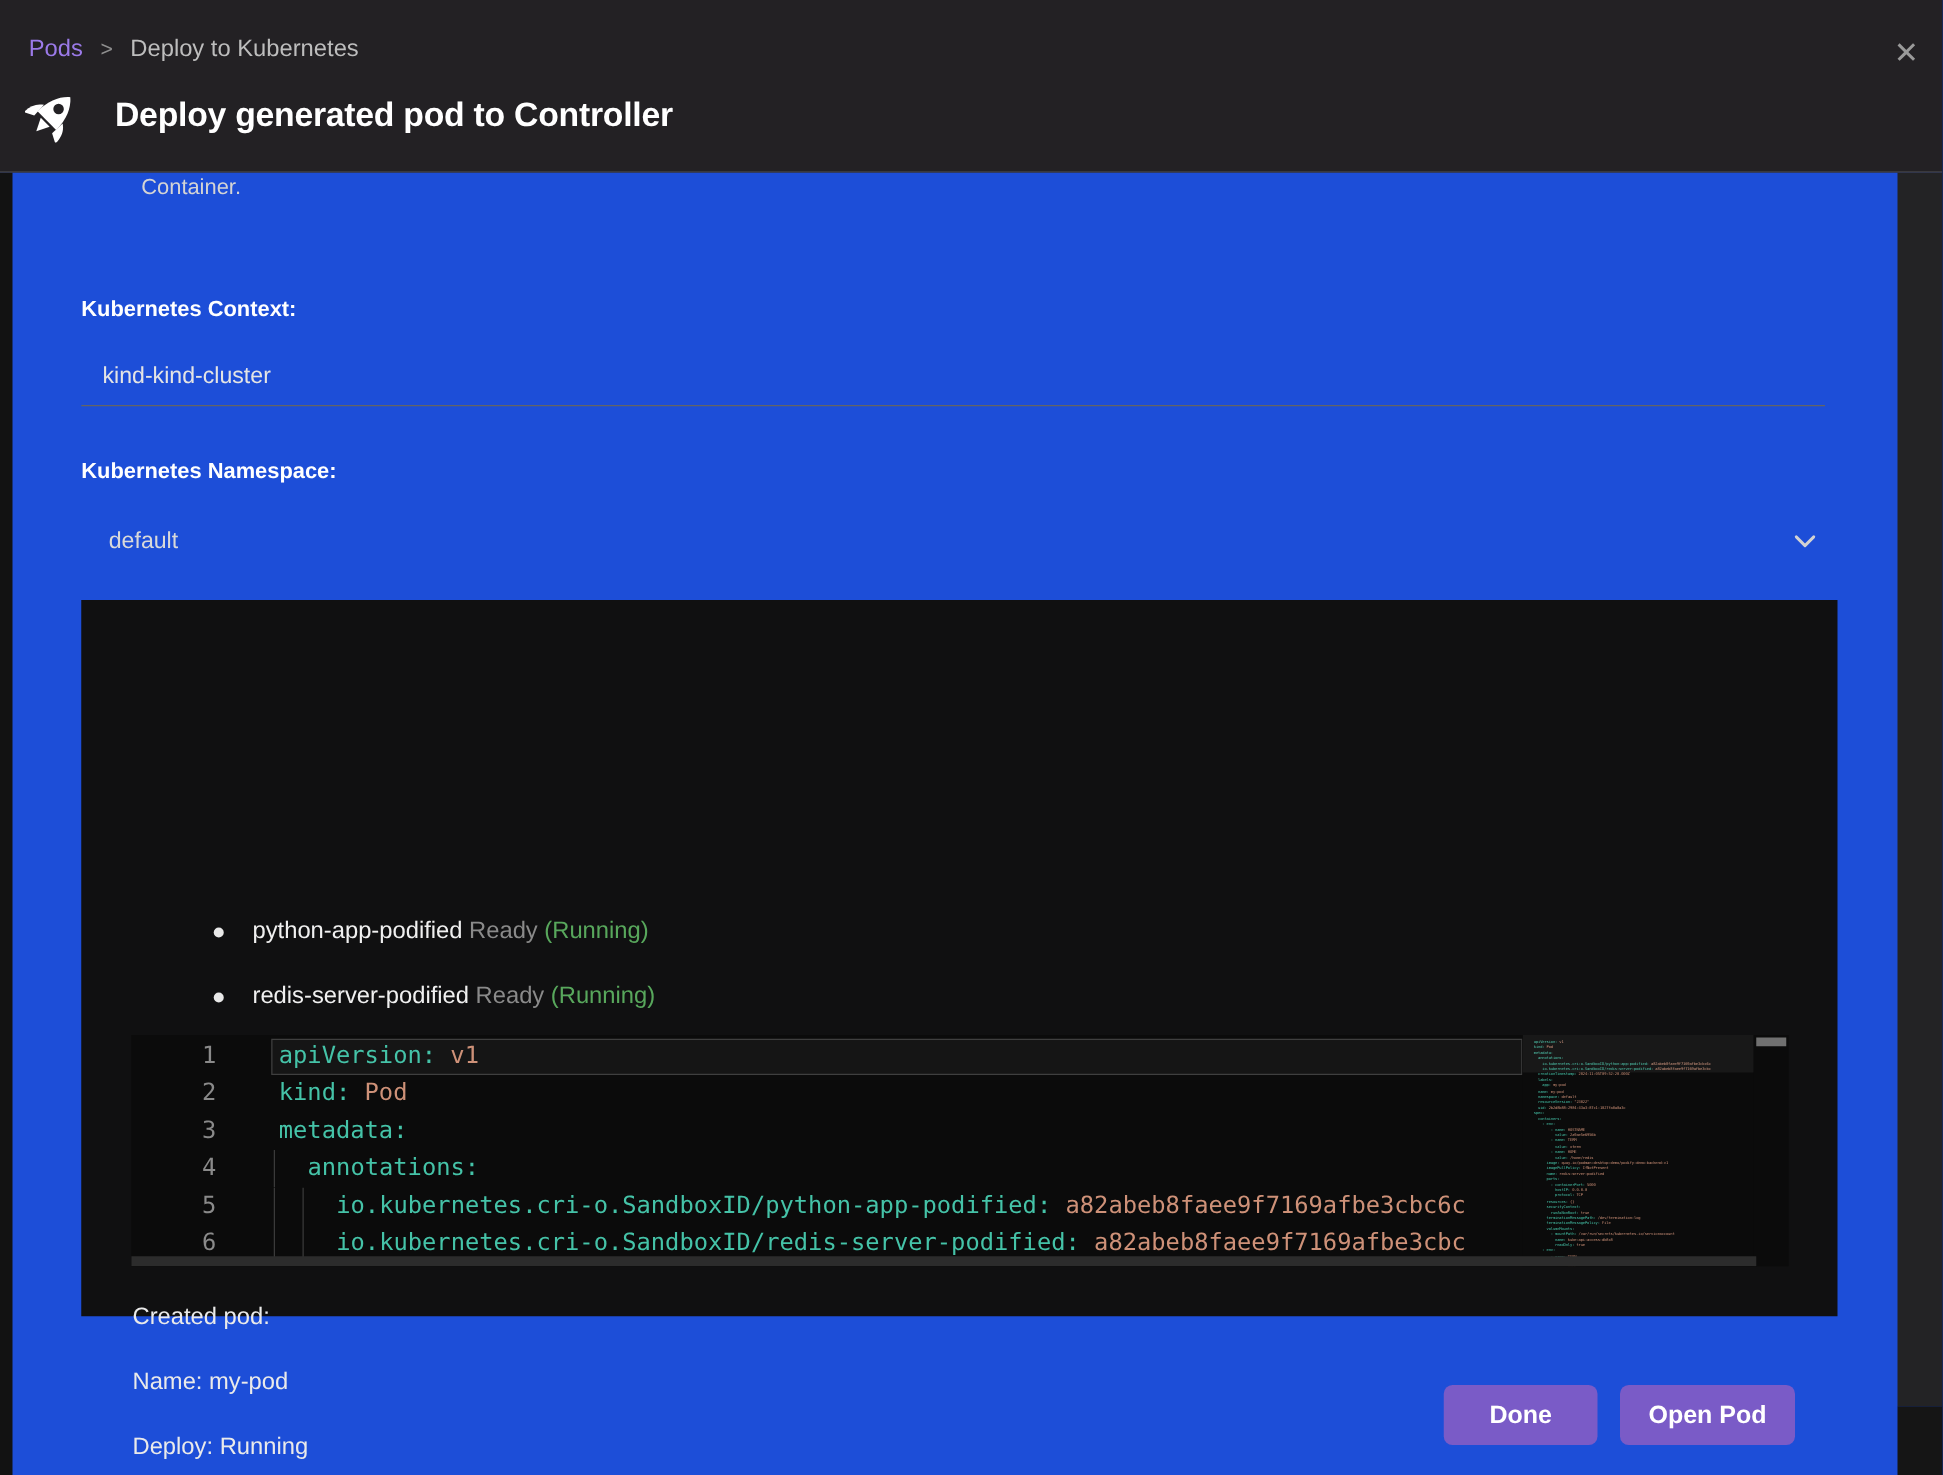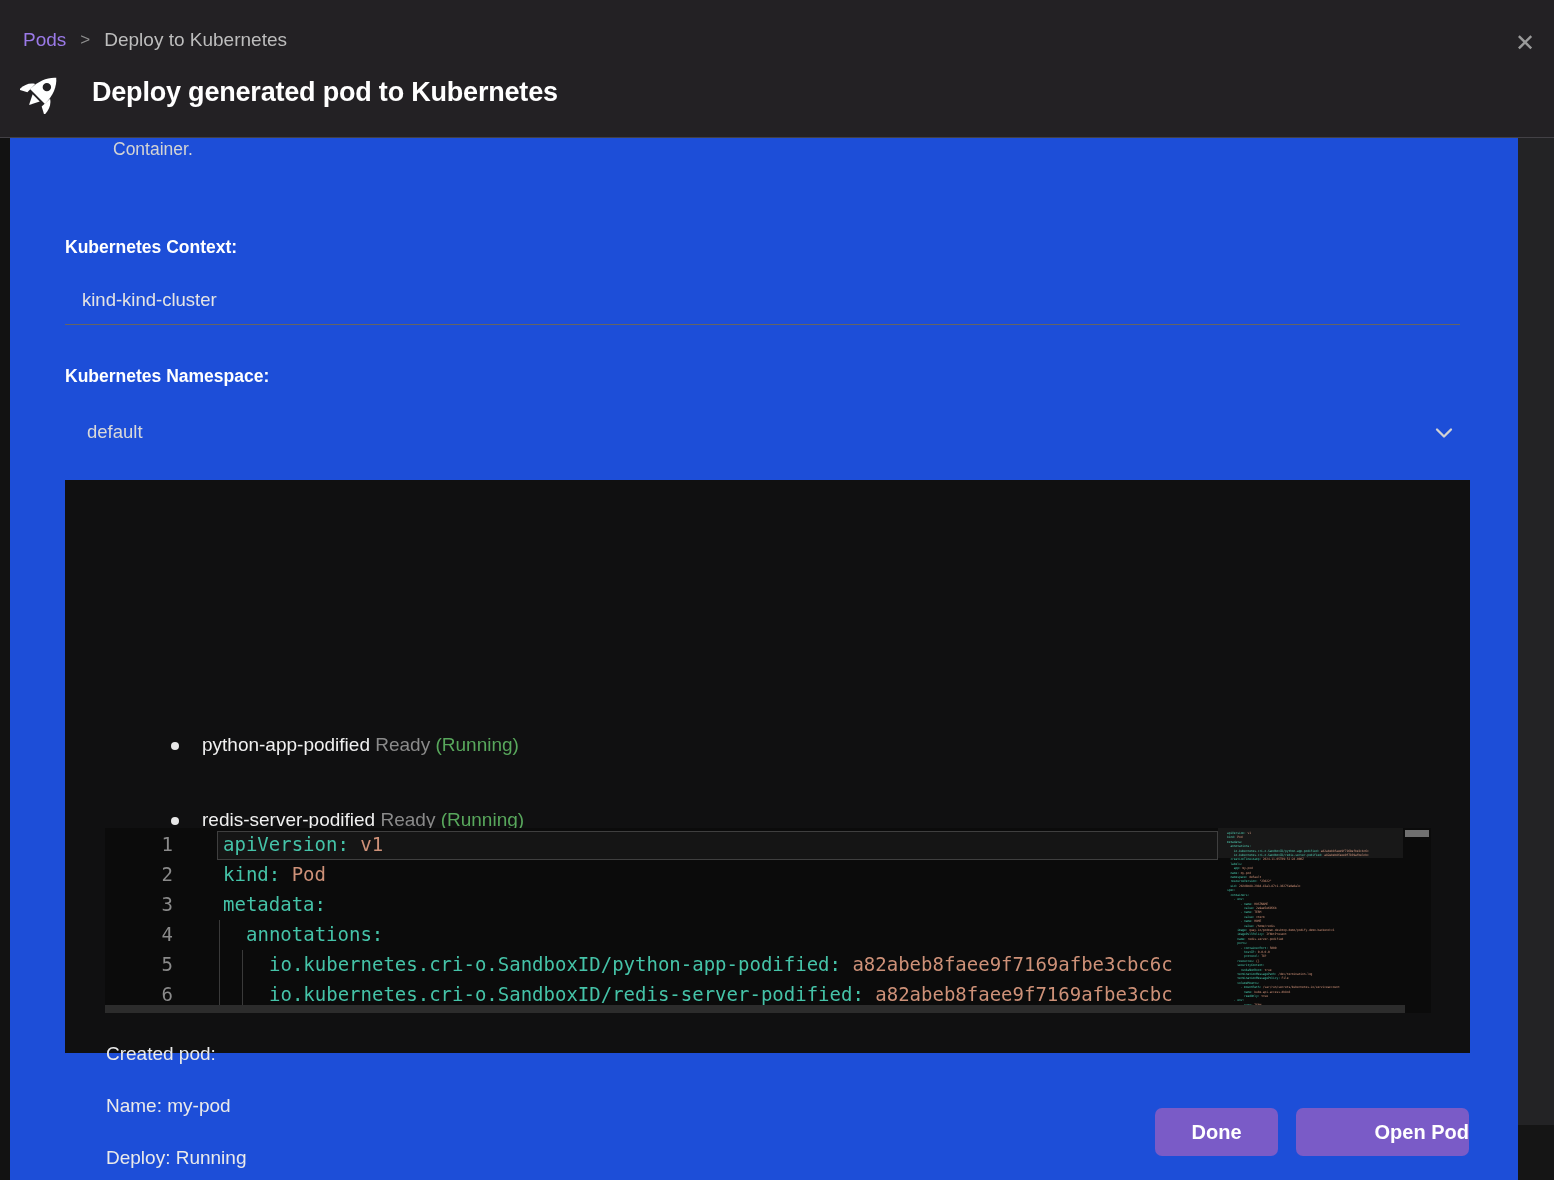--- a/index.html
+++ b/index.html
@@ -64,21 +64,21 @@
   .mm-val { color:var(--code_value_salmon); }
   .ed-vscroll { position:absolute; left:1298px; top:0; width:28px; height:185px; }
   .ed-vthumb { position:absolute; left:2px; top:2px; width:24px; height:7px; background:#707070; }
   .ed-hscroll { position:absolute; left:0; bottom:0; width:1300px; height:8px; background:#2c2c2c; }
 
   
   .btn { position:absolute; top:1108px; height:48px; background:var(--accent_purple); color:#ffffff;
          border:none; border-radius:7px; font-family:"Liberation Sans", sans-serif;
          font-size:20px; font-weight:600; cursor:pointer; }
   .btn-done { left:1155px; width:123px; }
-  .btn-open { left:1296px; width:173px;text-align:right; }
+  .btn-open { left:1296px; width:140px; }
 </style>
 </head>
 <body>
 
 <div id="page">
 
   <div class="header">
     <div class="breadcrumb">
       <span class="crumb-root">Pods</span>
       <span class="crumb-sep">&gt;</span>
@@ -89,21 +89,21 @@
         <svg width="44" height="44" viewBox="0 0 48 48">
           <g transform="rotate(45 24 24)" fill="#ffffff">
             <path d="M24 2 C31 8 35.5 18 35.5 31 L12.5 31 C12.5 18 17 8 24 2 Z"></path>
             <path d="M12.5 23 C6.5 27 4.5 33 4.5 40 L13 35.5 Z"></path>
             <path d="M35.5 23 C41.5 27 43.5 33 43.5 40 L35 35.5 Z"></path>
             <path d="M18.5 33 L24 44 L29.5 33 Z"></path>
             <circle cx="24" cy="16.5" r="4.6" fill="#232124"></circle>
           </g>
         </svg>
       </span>
-      <span class="page-title">Deploy generated pod to Kubernetes</span>
+      <span class="page-title">Deploy generated pod to Controller</span>
     </div>
     <div class="close-btn">✕</div>
   </div>
 
   <div class="left-strip"></div>
   <div class="v-scroll-thumb"></div>
   <div class="v-scroll-track"></div>
 
   <div class="truncated-line">Container.</div>
 
@@ -121,21 +121,21 @@
     </span>
   </div>
 
   <div class="result-panel">
     <div class="rp-text rp-created">Created pod:</div>
     <div class="rp-text rp-name">Name: my-pod</div>
     <div class="rp-text rp-phase">Deploy: Running</div>
     <div class="rp-text rp-cstat">Container statuses:</div>
     <div id="container-status-list">
         <div class="c-item" style="top: 254px;"><span class="dot"></span><span class="c-name">python-app-podified</span> <span class="c-ready">Ready</span> <span class="c-state">(Running)</span></div>
-        <div class="c-item" style="top: 306px; margin-top: 23px;"><span class="dot"></span><span class="c-name">redis-server-podified</span> <span class="c-ready">Ready</span> <span class="c-state">(Running)</span></div>
+        <div class="c-item" style="top: 306px;"><span class="dot"></span><span class="c-name">redis-server-podified</span> <span class="c-ready">Ready</span> <span class="c-state">(Running)</span></div>
       </div>
 
     <div class="editor" style="left:40px; top:348px;">
       <div id="editor-lines">
           <div class="ed-line" style="top: 2px;"><div class="ed-current"></div><div class="ed-num">1</div><div class="ed-code" style="left: 118px;"><span class="ed-key">apiVersion:</span><span class="ed-val"> v1</span></div></div>
           <div class="ed-line" style="top: 32px;"><div class="ed-num">2</div><div class="ed-code" style="left: 118px;"><span class="ed-key">kind:</span><span class="ed-val"> Pod</span></div></div>
           <div class="ed-line" style="top: 62px;"><div class="ed-num">3</div><div class="ed-code" style="left: 118px;"><span class="ed-key">metadata:</span></div></div>
           <div class="ed-line" style="top: 92px;"><div class="ed-guide" style="left: 114px;"></div><div class="ed-num">4</div><div class="ed-code" style="left: 141px;"><span class="ed-key">annotations:</span></div></div>
           <div class="ed-line" style="top: 122px;"><div class="ed-guide" style="left: 114px;"></div><div class="ed-guide" style="left: 137px;"></div><div class="ed-num">5</div><div class="ed-code" style="left: 164px;"><span class="ed-key">io.kubernetes.cri-o.SandboxID/python-app-podified:</span><span class="ed-val"> a82abeb8faee9f7169afbe3cbc6c</span></div></div>
           <div class="ed-line" style="top: 152px;"><div class="ed-guide" style="left: 114px;"></div><div class="ed-guide" style="left: 137px;"></div><div class="ed-num">6</div><div class="ed-code" style="left: 164px;"><span class="ed-key">io.kubernetes.cri-o.SandboxID/redis-server-podified:</span><span class="ed-val"> a82abeb8faee9f7169afbe3cbc</span></div></div>

